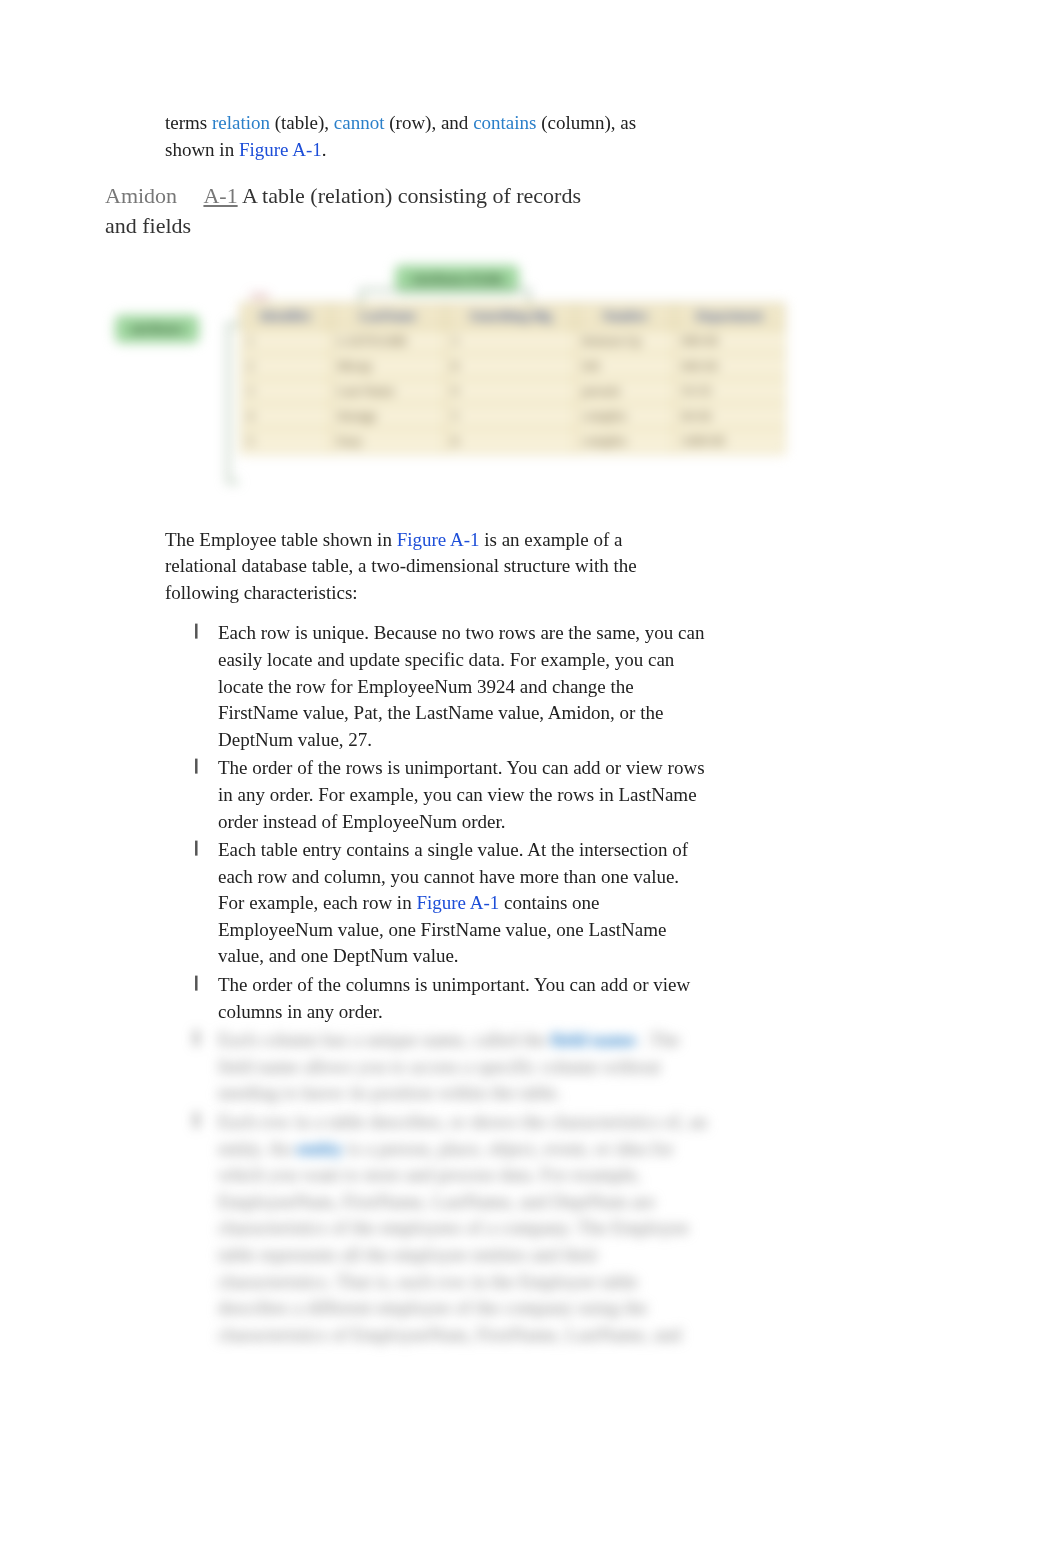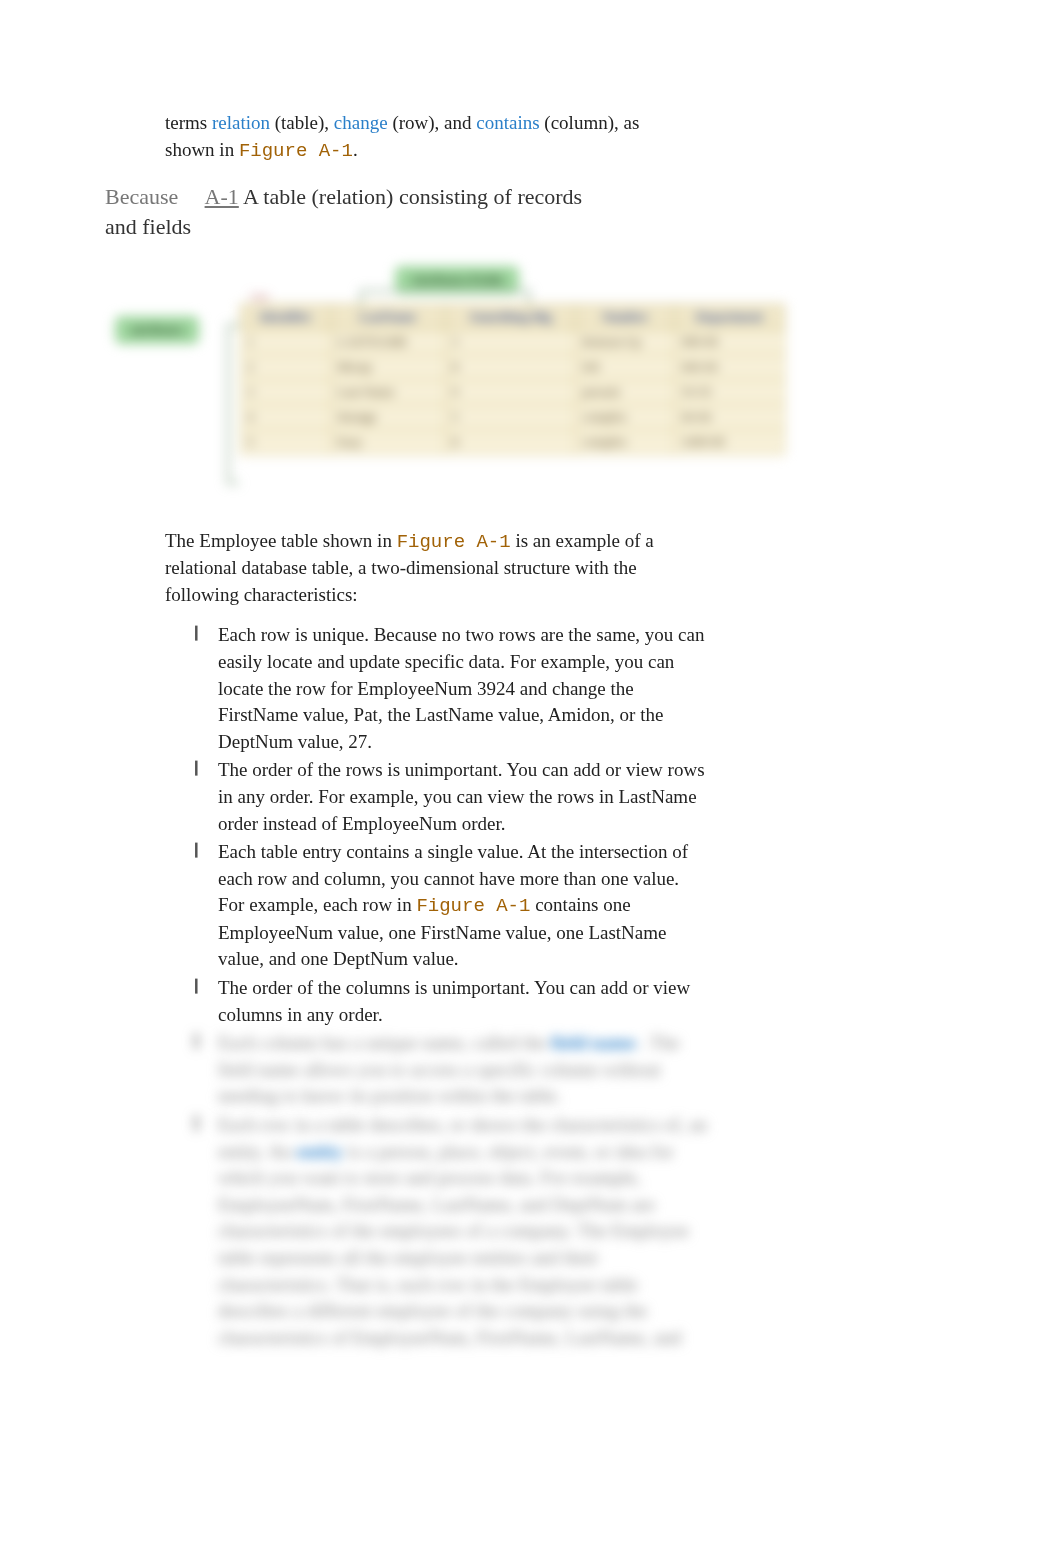--- a/index.html
+++ b/index.html
@@ -15,21 +15,21 @@
       padding: 110px 100px 0 105px;
     }
     .intro-para {
       margin-left: 60px;
       font-size: 19px;
       line-height: 1.4;
       margin-bottom: 18px;
       max-width: 520px;
     }
     .term-link { color: #2a7fc9; }
-    .fig-ref { color: #a16207; font-family: Liberation Mono, monospace; }
+    .fig-ref { color: #1d4ed8; }
     .figure-caption {
       font-size: 22px;
       line-height: 1.35;
       margin-bottom: 12px;
       max-width: 480px;
     }
     .fig-label { color: #777; }
     .fig-number { color: #777; text-decoration: underline; }
     .fig-title { color: #333; }
     .figure-image {
@@ -128,29 +128,29 @@
   </style>
 </head>
 <body>
 
 <div class="content">
 
   <p class="intro-para">
     <span>terms </span>
     <span class="term-link">relation</span>
     <span> (table), </span>
-    <span class="term-link">change</span>
+    <span class="term-link">cannot</span>
     <span> (row), and </span>
     <span class="term-link">contains</span>
     <span> (column), as shown in </span>
     <span class="fig-ref">Figure A-1</span><span>.</span>
   </p>
 
   <div class="figure-caption">
-    <span class="fig-label">Because</span>
+    <span class="fig-label">Amidon</span>
     &nbsp;&nbsp;&nbsp;
     <span class="fig-number">A-1</span>
     <span class="fig-title">A table (relation) consisting of records and fields</span>
   </div>
 
   <div class="figure-image">
     <div class="callout top">Attributes/Fields</div>
     <div class="callout left">attributes</div>
     <div class="bracket top-br"></div>
     <div class="bracket left-br"></div>

